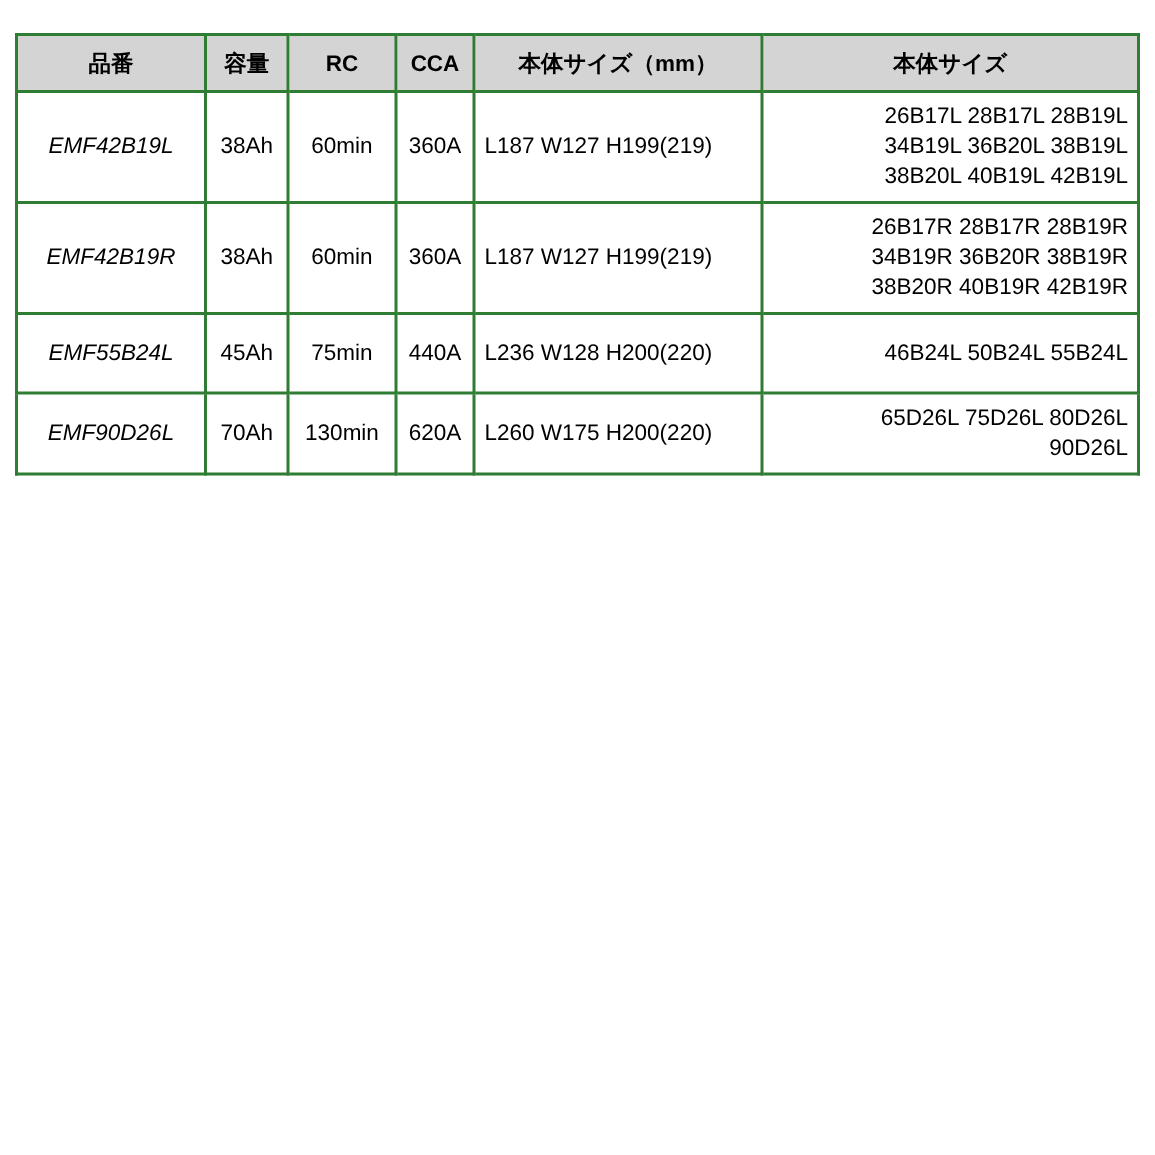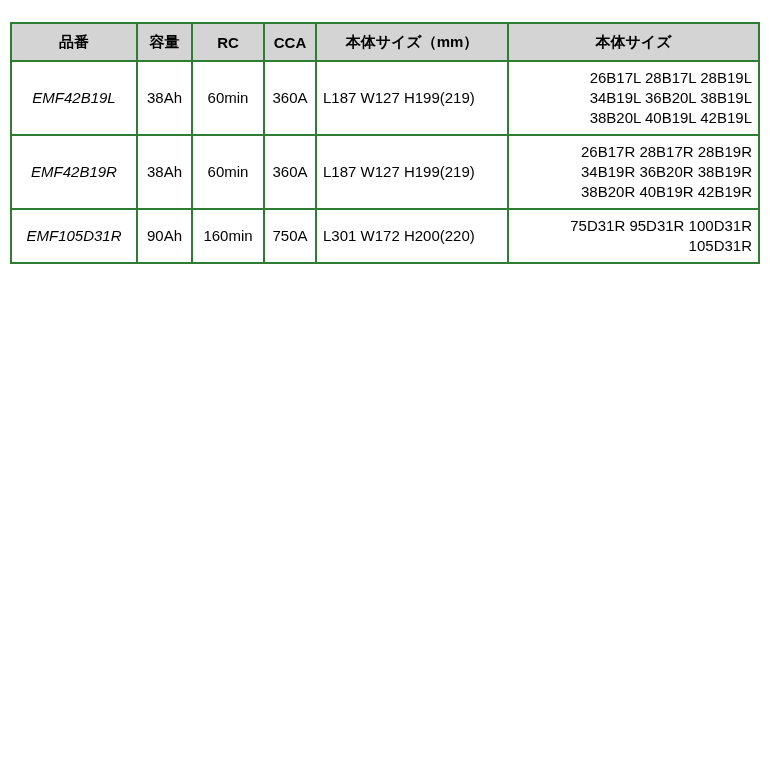--- a/index.html
+++ b/index.html
@@ -123,26 +123,36 @@
             <td class="cell-center">60min</td>
             <td class="cell-center">360A</td>
             <td class="cell-size">L187 W127 H199(219)</td>
             <td class="cell-compat">
               <div>26B17R 28B17R 28B19R</div>
               <div>34B19R 36B20R 38B19R</div>
               <div>38B20R 40B19R 42B19R</div>
             </td>
           </tr>
           <tr>
-            <td class="cell-part">EMF105D31R</td>
-            <td class="cell-center">90Ah</td>
-            <td class="cell-center">160min</td>
-            <td class="cell-center">750A</td>
-            <td class="cell-size">L301 W172 H200(220)</td>
+            <td class="cell-part">EMF55B24L</td>
+            <td class="cell-center">45Ah</td>
+            <td class="cell-center">75min</td>
+            <td class="cell-center">440A</td>
+            <td class="cell-size">L236 W128 H200(220)</td>
             <td class="cell-compat">
-              <div>75D31R 95D31R 100D31R</div>
-              <div>105D31R</div>
+              <div>46B24L 50B24L 55B24L</div>
+            </td>
+          </tr>
+          <tr>
+            <td class="cell-part">EMF90D26L</td>
+            <td class="cell-center">70Ah</td>
+            <td class="cell-center">130min</td>
+            <td class="cell-center">620A</td>
+            <td class="cell-size">L260 W175 H200(220)</td>
+            <td class="cell-compat">
+              <div>65D26L 75D26L 80D26L</div>
+              <div>90D26L</div>
             </td>
           </tr>
         </tbody>
     </table>
   </div>
 </div>
 
 </body></html>

